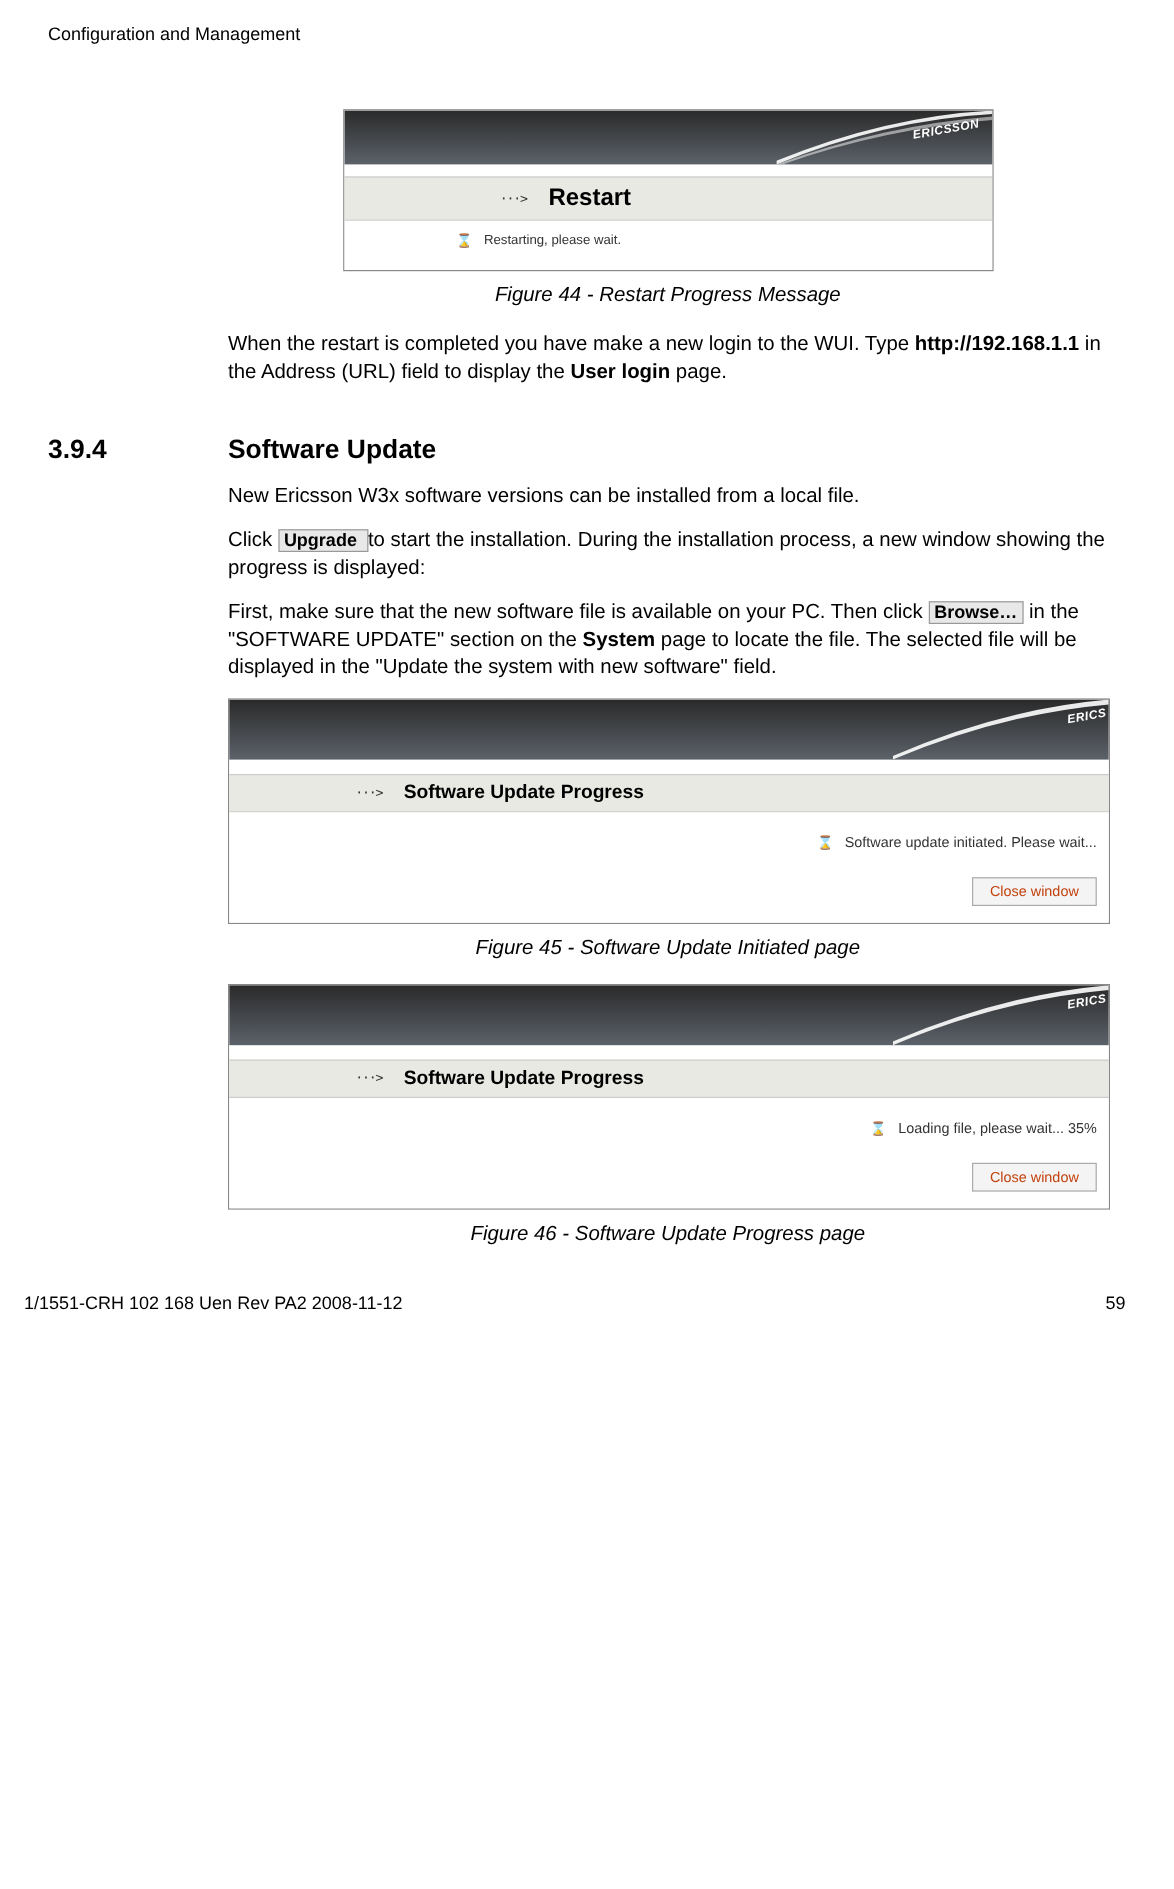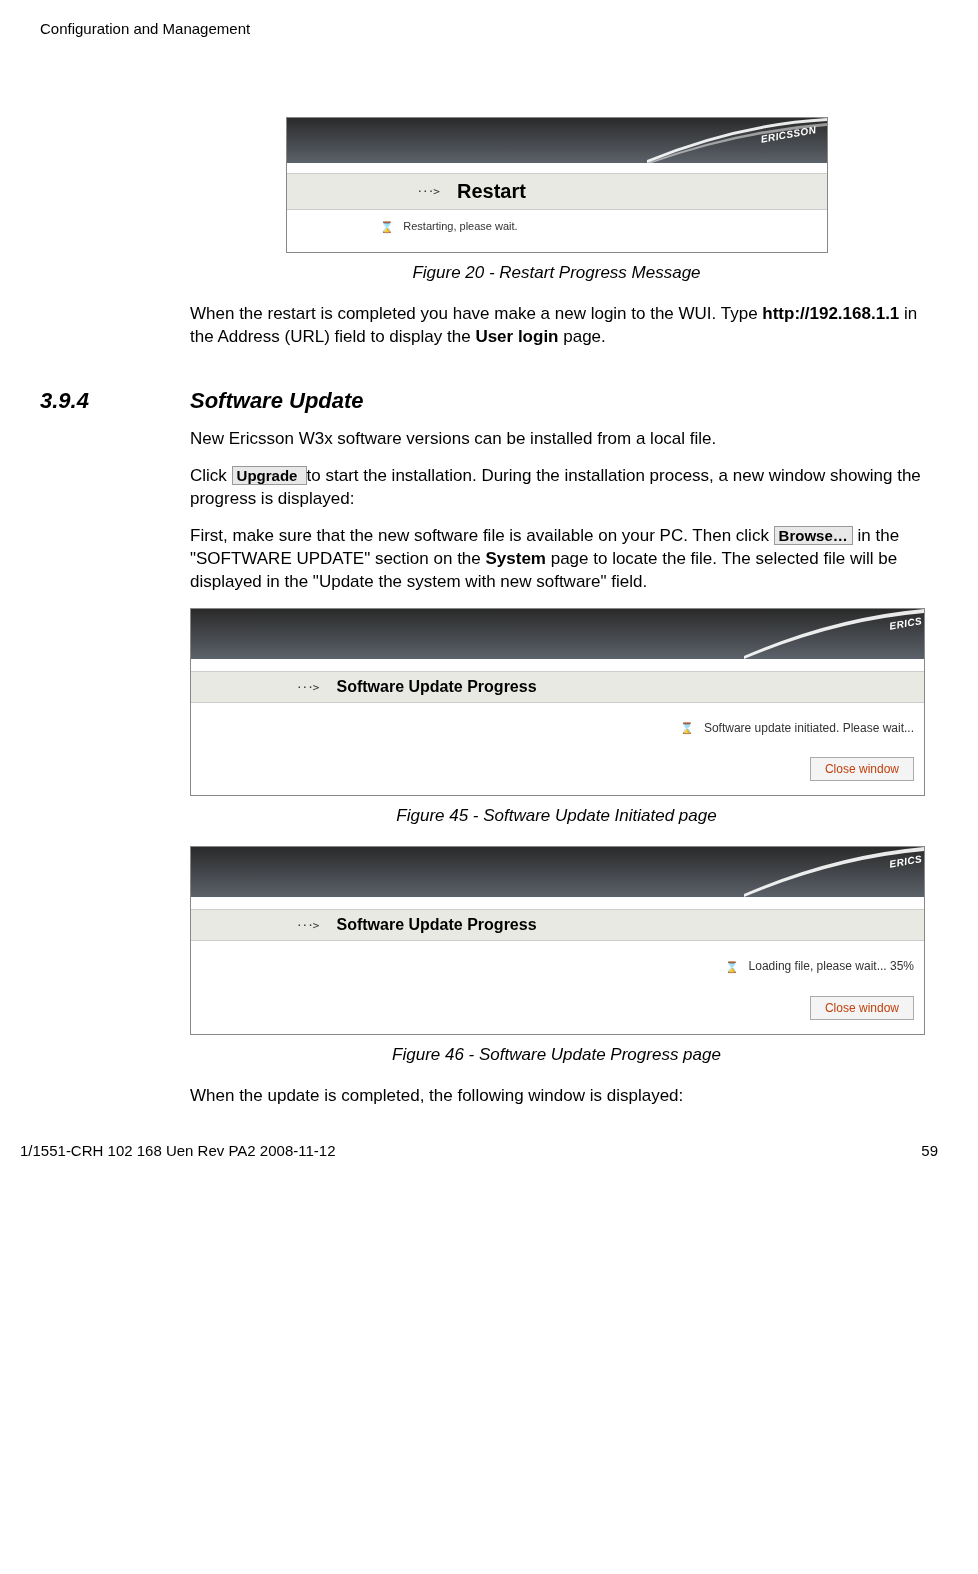--- a/index.html
+++ b/index.html
@@ -9,42 +9,41 @@
     background: #fff;
     color: #000;
     width: 978px;
   }
   .page {
     padding: 20px 40px 20px 40px;
     box-sizing: border-box;
   }
   .doc-header {
     font-size: 15px;
-    margin-bottom: 80px;
+    margin-bottom: 54px;
   }
   .content {
     margin-left: 150px;
     margin-right: 15px;
   }
   .figure-caption {
     font-style: italic;
     text-align: center;
     font-size: 17px;
     margin: 10px 0 20px 0;
   }
   .body-text {
     font-size: 17px;
     line-height: 1.35;
     margin: 14px 0;
   }
   .section-row {
     display: flex;
     margin-top: 40px;
     margin-bottom: 10px;
-    font-style: italic;
   }
   .section-num {
     width: 150px;
     font-weight: bold;
     font-size: 22px;
     flex-shrink: 0;
   }
   .section-title {
     font-weight: bold;
     font-size: 22px;
@@ -183,21 +182,21 @@
       <div style="height:10px;background:#fff;"></div>
       <div class="shot-bar pad-left-bar1">
         <span class="arrow-icon">···&gt;</span>
         <span class="bar-title">Restart</span>
       </div>
       <div class="shot-body">
         <span class="hourglass">⌛</span>
         <span>Restarting, please wait.</span>
       </div>
     </div>
-    <div class="figure-caption">Figure 20 - Restart Progress Message</div>
+    <div class="figure-caption">Figure 44 - Restart Progress Message</div>
 
     <p class="body-text">
       <span>When the restart is completed you have make a new login to the WUI. Type </span><b>http://192.168.1.1</b><span> in the Address (URL) field to display the </span><b>User login</b><span> page.</span>
     </p>
   </div>
 
   <div class="section-row">
     <div class="section-num">3.9.4</div>
     <div class="section-title">Software Update</div>
   </div>
@@ -250,20 +249,19 @@
       <div class="shot-body-center">
         <div>
           <span class="hourglass">⌛</span>
           <span>Loading file, please wait... 35%</span>
         </div>
         <div class="close-btn">Close window</div>
       </div>
     </div>
     <div class="figure-caption">Figure 46 - Software Update Progress page</div>
 
-    <p class="body-text">When the update is completed, the following window is displayed:</p>
   </div>
 </div>
 
 <div class="footer">
   <span>1/1551-CRH 102 168 Uen Rev PA2  2008-11-12</span>
   <span>59</span>
 </div>
 
 </body></html>

